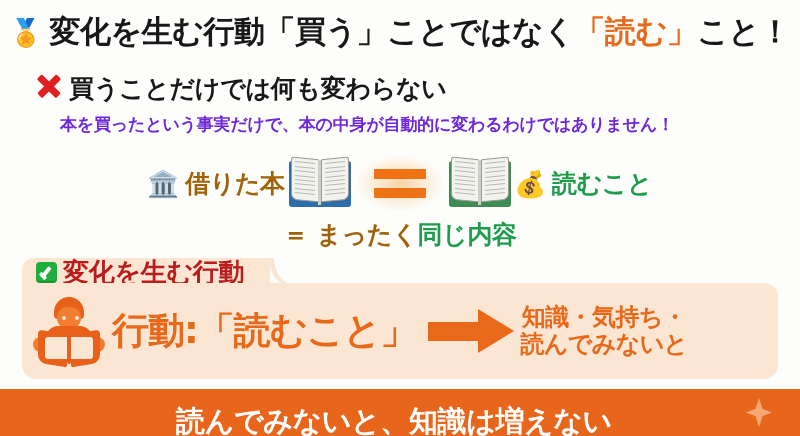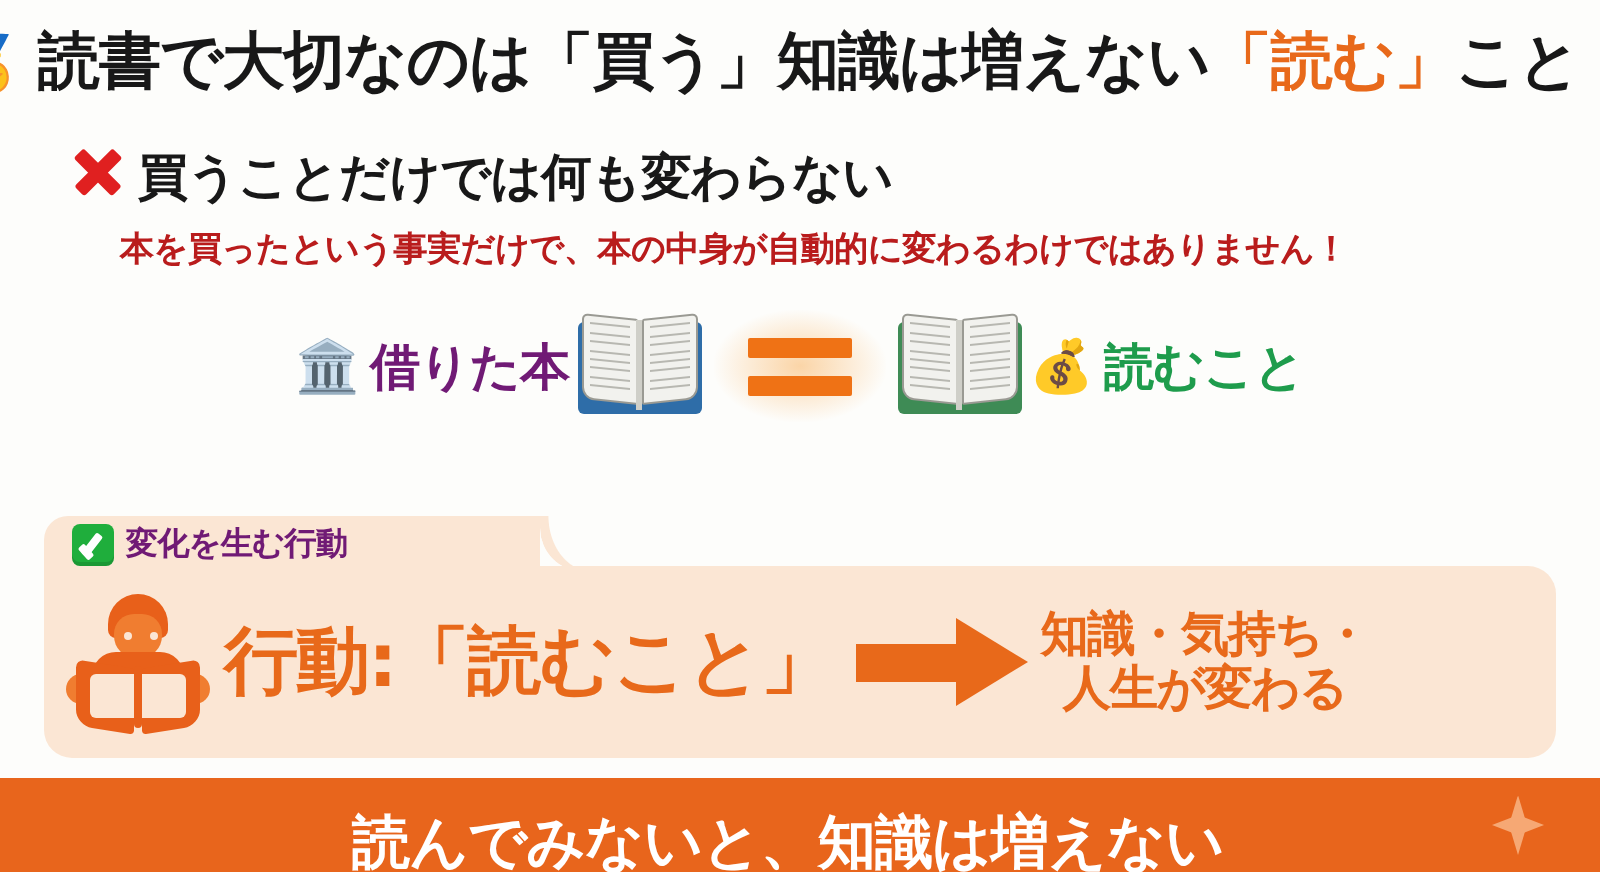--- a/index.html
+++ b/index.html
@@ -36,33 +36,33 @@
   .cross-icon span{
     position:absolute;left:50%;top:50%;width:27px;height:6.5px;background:#e02020;
     border-radius:1.5px;
   }
   .cross-icon span:nth-child(1){transform:translate(-50%,-50%) rotate(45deg);}
   .cross-icon span:nth-child(2){transform:translate(-50%,-50%) rotate(-45deg);}
   .neg-head-text{font-size:25px;font-weight:bold;color:#181818;letter-spacing:-0.3px;}
 
   .neg-sub{
     position:absolute;left:60px;top:113px;
-    font-size:17px;font-weight:bold;color:#b91c1c;letter-spacing:-0.2px;
+    font-size:17px;font-weight:bold;color:#6d28d9;letter-spacing:-0.2px;
     white-space:nowrap;
   }
 
   
   .eq-row{
     position:absolute;left:0;top:152px;width:800px;height:62px;
     display:flex;align-items:center;justify-content:center;
   }
   .eq-label{display:flex;align-items:center;white-space:nowrap;}
   .eq-label .emj{font-size:26px;line-height:1;margin-right:5px;display:inline-block;transform:translateY(1px);}
   .eq-label .txt{font-size:25px;font-weight:bold;letter-spacing:-0.4px;}
-  .blue{color:#701a75;}
+  .blue{color:#a16207;}
   .green{color:#1e9c4c;}
 
   
   .book{
     position:relative;width:62px;height:52px;flex:none;margin:0 4px;
   }
   .book .cover{
     position:absolute;left:0;top:4px;width:62px;height:46px;border-radius:3px;
   }
   .book.blue-b .cover{background:#2e6da8;}
@@ -124,21 +124,21 @@
     box-shadow:inset 0 -2px 0 rgba(0,0,0,.12);
   }
   .check-icon:before{
     content:"";position:absolute;left:5px;top:10px;width:4px;height:8px;
     background:#fff;transform:rotate(-42deg);border-radius:1px;
   }
   .check-icon:after{
     content:"";position:absolute;left:8px;top:4px;width:4px;height:13px;
     background:#fff;transform:rotate(38deg);border-radius:1px;
   }
-  .panel-tab-label{font-size:16px;font-weight:bold;color:#701a75;letter-spacing:-0.3px;text-align:right;}
+  .panel-tab-label{font-size:26px;font-weight:bold;color:#b91c1c;letter-spacing:-0.3px;text-align:right;}
 
   .panel-body{
     position:absolute;left:0;top:0;width:756px;height:96px;
     display:flex;align-items:center;
   }
   .reader-icon{
     position:relative;width:74px;height:74px;flex:none;margin-left:10px;margin-top:2px;
   }
   .reader-icon .hair{
     position:absolute;left:22px;top:2px;width:30px;height:22px;background:#e8601a;
@@ -226,21 +226,21 @@
     clip-path:polygon(50% 0,100% 50%,50% 100%,0 50%);
   }
 </style>
 </head>
 <body>
 
 <div id="slide">
 
   <div class="title-row">
     <span class="medal-icon">🏅</span>
-    <span class="title-text"><span>読書で大切なのは「買う」知識は増えない</span><span class="hl">「読む」</span><span>こと！</span></span>
+    <span class="title-text"><span>変化を生む行動「買う」ことではなく</span><span class="hl">「読む」</span><span>こと！</span></span>
   </div>
 
   <div class="neg-head">
     <span class="cross-icon">
         <span></span>
         <span></span>
       </span>
     <span class="neg-head-text">買うことだけでは何も変わらない</span>
   </div>
   <div class="neg-sub">本を買ったという事実だけで、本の中身が自動的に変わるわけではありません！</div>
@@ -306,20 +306,21 @@
         </span>
       <span class="spine"></span>
     </span>
 
     <span class="eq-label">
       <span class="emj">💰</span>
       <span class="txt green">読むこと</span>
     </span>
   </div>
 
+  <div class="eq-caption"><span class="blue">＝ まったく</span><span class="green">同じ内容</span></div>
 
   <div class="panel-tab">
     <div class="panel-tab-inner">
       <span class="check-icon"></span>
       <span class="panel-tab-label">変化を生む行動</span>
     </div>
   </div>
 
   <div class="panel">
     <div class="panel-body">
@@ -341,21 +342,21 @@
 
       <span class="action-text">行動:「読むこと」</span>
 
       <span class="arrow">
         <span class="shaft"></span>
           <span class="head"></span>
       </span>
 
       <span class="result-text">
         <span>知識・気持ち・</span><br>
-        <span>人生が変わる</span>
+        <span>読んでみないと</span>
       </span>
     </div>
   </div>
 
   <div class="bottom-bar">
     <span class="bottom-text">読んでみないと、知識は増えない</span>
     <span class="sparkle"></span>
   </div>
 
 </div>

